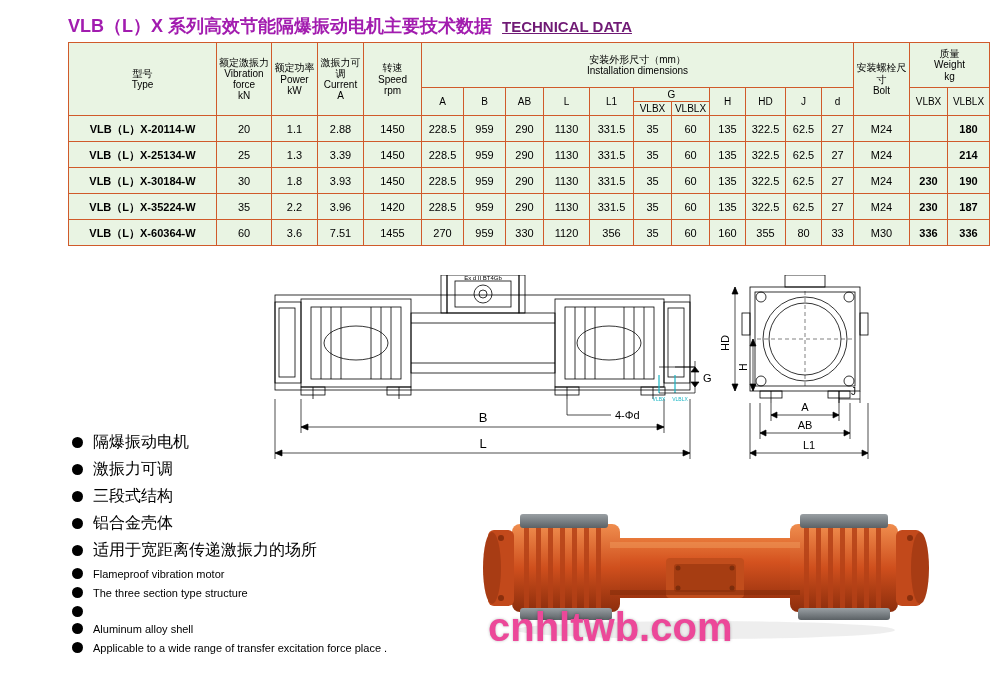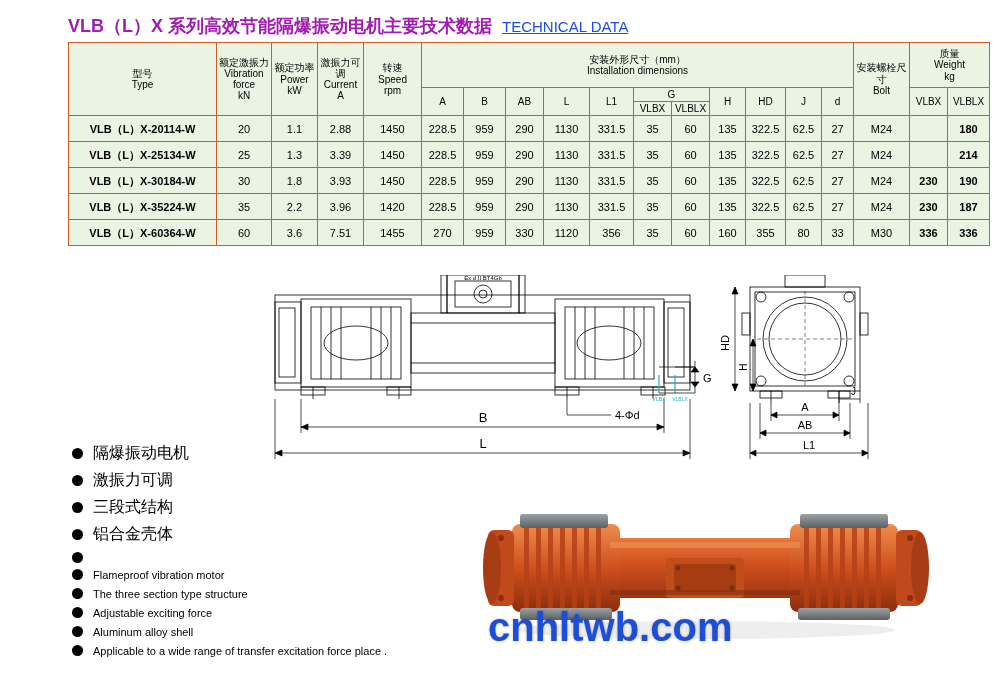--- a/index.html
+++ b/index.html
@@ -24,22 +24,22 @@
     white-space: nowrap;
   }
   .title-cn {
     font-size: 18px;
     font-weight: bold;
     color: #a21caf;
     letter-spacing: 0px;
   }
   .title-en {
     font-size: 15px;
-    font-weight: normal;
-    color: #1d4ed8;
+    font-weight: bold;
+    color: #701a75;
     text-decoration: underline;
     margin-left: 10px;
   }
 
   
   .table-wrap {
     position: absolute;
     top: 42px;
     left: 68px;
     width: 862px;
@@ -71,21 +71,21 @@
     font-weight: bold;
   }
   tr.datarow td { height: 23px; font-size: 11px; }
   td.bold { font-weight: bold; }
   .th-tall { height: 42px; }
 
   
   .bullets {
     position: absolute;
     left: 72px;
-    top: 443px;
+    top: 432px;
     width: 440px;
   }
   .bullet {
     display: flex;
     align-items: baseline;
     margin-bottom: 6px;
   }
   .bullet .dot {
     width: 11px;
     height: 11px;
@@ -124,21 +124,21 @@
   }
   .photo svg { display: block; }
 
   
   .watermark {
     position: absolute;
     left: 488px;
     top: 605px;
     font-size: 40px;
     font-weight: bold;
-    color: #1d4ed8;
+    color: #ec4899;
     letter-spacing: 0px;
     text-shadow: 0 0 3px rgba(0,0,0,0.25);
     font-family: "Liberation Sans", sans-serif;
   }
 </style>
 </head>
 <body>
 
 <div class="title-row">
   <span class="title-cn">VLB（L）X 系列高效节能隔爆振动电机主要技术数据</span><span class="title-en">TECHNICAL DATA</span>
@@ -603,32 +603,32 @@
   <div class="bullet cn">
     <span class="dot"></span>
     <span class="btext">三段式结构</span>
   </div>
   <div class="bullet cn">
     <span class="dot"></span>
     <span class="btext">铝合金壳体</span>
   </div>
   <div class="bullet cn">
     <span class="dot"></span>
+    <span class="btext">适用于宽距离传递激振力的场所</span>
   </div>
   <div class="bullet">
     <span class="dot"></span>
     <span class="btext">Flameproof vibration motor</span>
   </div>
   <div class="bullet">
     <span class="dot"></span>
     <span class="btext">The three section type structure</span>
   </div>
   <div class="bullet">
     <span class="dot"></span>
-    <span class="btext">Adjustable exciting force</span>
   </div>
   <div class="bullet">
     <span class="dot"></span>
     <span class="btext">Aluminum alloy shell</span>
   </div>
   <div class="bullet">
     <span class="dot"></span>
     <span class="btext">Applicable to a wide range of transfer excitation force place .</span>
   </div>
 </div>

